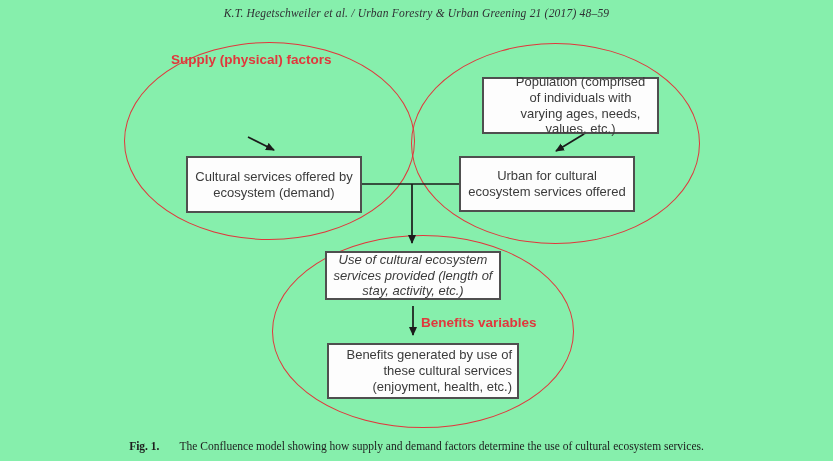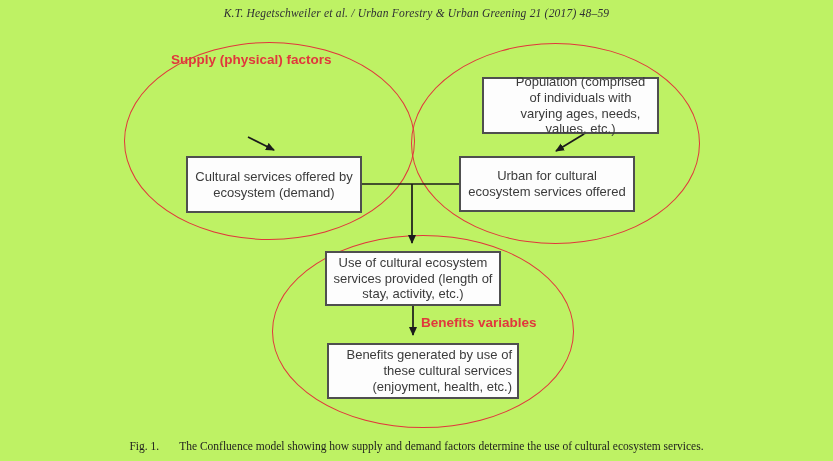--- a/index.html
+++ b/index.html
@@ -1,19 +1,19 @@
 <!DOCTYPE html>
 <html><head>
 <meta charset="utf-8">
 <style>
   html,body{margin:0;padding:0;background:#e9e9e9;}
   .page{
     position:relative;
     width:833px;height:461px;
-    background:#bef264;
+    background:#86efac;
     overflow:hidden;
     font-family:"Liberation Sans",sans-serif;
   }
   
   .journal-header{
     position:absolute;top:7px;left:0;right:0;
     text-align:center;
     font-family:"Liberation Serif",serif;
     font-style:italic;
     font-size:11.5px;
@@ -44,21 +44,21 @@
     text-align:center;
     display:flex;align-items:center;justify-content:center;
     box-sizing:border-box;
     padding:3px 5px;
     z-index:3;
   }
   .box-ecosystem{left:167px;top:80px;width:172px;height:56px;}
   .box-population{left:482px;top:77px;width:177px;height:57px;padding-left:25px;}
   .box-cultural{left:186px;top:156px;width:176px;height:57px;}
   .box-demand{left:459px;top:156px;width:176px;height:56px;}
-  .box-use{left:325px;top:251px;width:176px;height:55px;}
+  .box-use{left:325px;top:251px;width:176px;height:49px;font-style:italic;}
   .box-benefits{left:327px;top:343px;width:192px;height:56px;text-align:right;}
   
   .red-label{
     position:absolute;
     color:#e1373c;
     font-weight:bold;
     font-size:13.5px;
     z-index:4;
     white-space:nowrap;
   }
@@ -66,21 +66,21 @@
   .label-demand{left:462px;top:53px;width:200px;text-align:center;}
   .label-dependent{left:421px;top:315px;}
   
   .caption{
     position:absolute;top:440px;left:0;right:0;
     text-align:center;
     font-family:"Liberation Serif",serif;
     font-size:11.5px;
     color:#1d1d1d;
   }
-  .caption .fig-label{font-weight:normal;margin-right:20px;}
+  .caption .fig-label{font-weight:bold;margin-right:20px;}
 </style>
 </head>
 <body>
 
 <div class="page">
 
   <div class="journal-header">K.T. Hegetschweiler et al. / Urban Forestry &amp; Urban Greening 21 (2017) 48–59</div>
 
   <div class="ellipse ellipse-supply"></div>
   <div class="ellipse ellipse-demand"></div>

